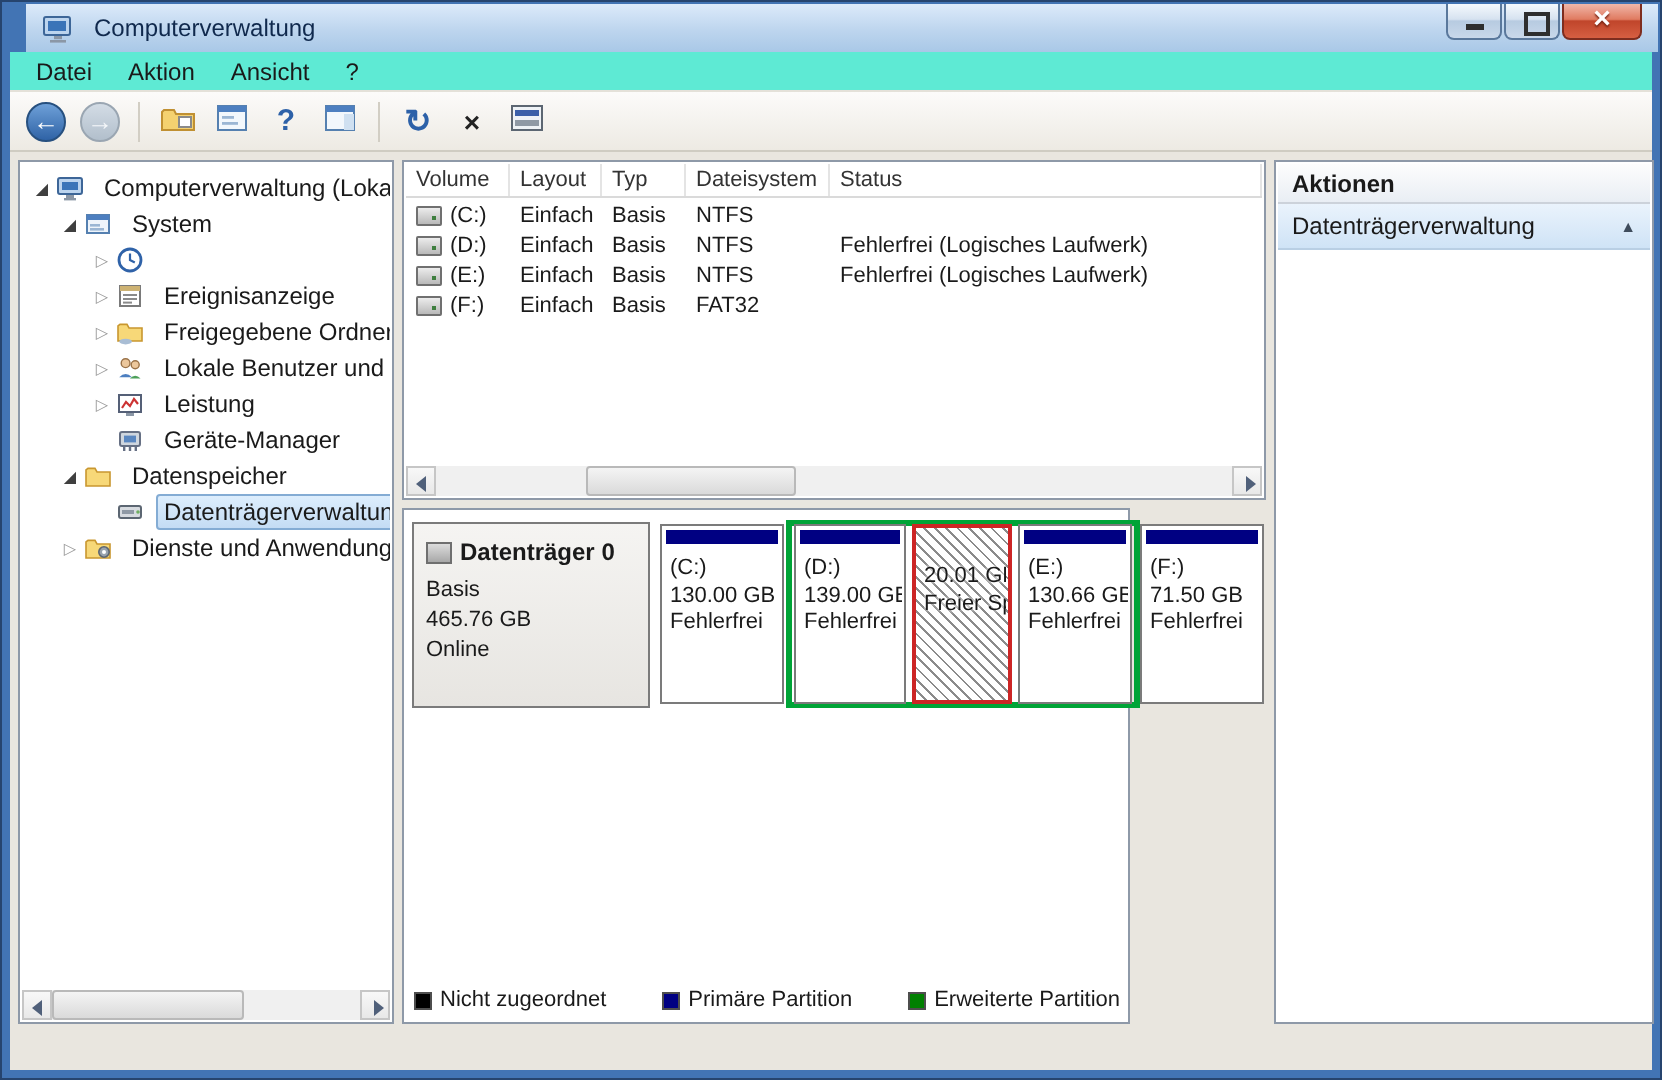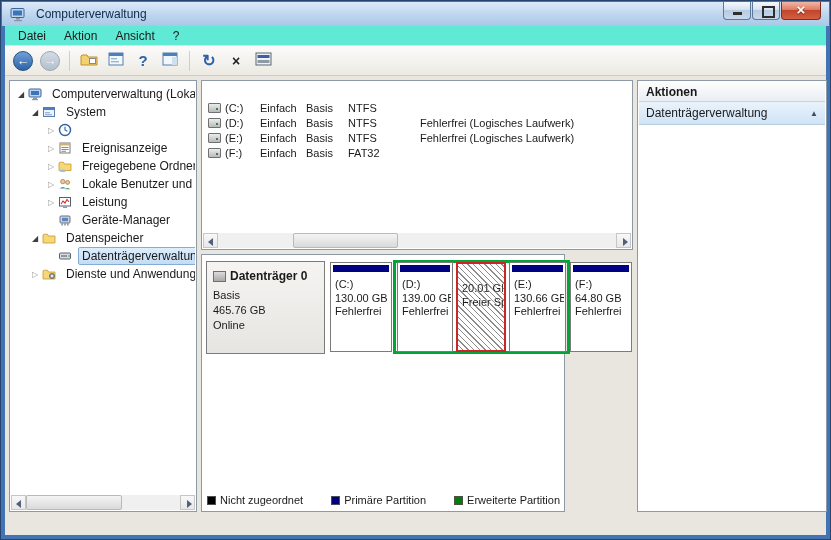--- a/index.html
+++ b/index.html
@@ -1,21 +1,21 @@
 <!DOCTYPE html>
 <html><head>
 <meta charset="utf-8">
 <style>
   * { margin:0; padding:0; box-sizing:border-box; }
   html,body { width:831px; height:540px; }
   body { font-family:"Liberation Sans", sans-serif; font-size:12px; color:#1a1a1a; position:relative; background:#fff; }
 
   
   #win { position:absolute; inset:0; background:#4274b4; border:1px solid #26446e; }
-  .titlebar { position:absolute; left:1px; right:1px; top:1px; height:24px;
+  .titlebar { position:absolute; left:12px; right:1px; top:1px; height:24px;
     background:linear-gradient(#dceafa,#bdd5ee 55%,#a9c8e7);
     display:flex; align-items:center; padding-left:7px; }
   .title { margin-left:6px; color:#10294d; font-size:12px; white-space:nowrap; }
   .winbtns { position:absolute; right:8px; top:0; display:flex; }
   .wbtn { width:28px; height:18px; margin-left:1px; border:1px solid #5a789c; border-top:none;
     border-radius:0 0 4px 4px; background:linear-gradient(#f5f9fd,#d6e2f0 45%,#b7cbe1 50%,#c9d8ea);
     position:relative; }
   .wbtn.min::after { content:""; position:absolute; left:9px; bottom:4px; width:9px; height:3px; background:#2e2e2e; }
   .wbtn.max::after { content:""; position:absolute; left:9px; top:4px; width:9px; height:8px; border:2px solid #2e2e2e; }
   .wbtn.close { width:40px; border-color:#7e2d1f;
@@ -317,20 +317,27 @@
 
       </div>
       <div class="hsb">
         <div class="sbtn l"></div>
         <div class="sthumb" style="left:15px;width:96px;"></div>
         <div class="sbtn r"></div>
       </div>
     </div>
 
     <div class="panel volume-panel">
+      <div class="vhead">
+        <span class="hc c0">Volume</span>
+        <span class="hc c1">Layout</span>
+        <span class="hc c2">Typ</span>
+        <span class="hc c3">Dateisystem</span>
+        <span class="hc c4">Status</span>
+      </div>
       <div class="vrows">
         <div class="vrow">
           <span class="vc c0">
               <span class="drvicon"></span>
               <span>(C:)</span>
             </span>
           <span class="vc c1">Einfach</span>
           <span class="vc c2">Basis</span>
           <span class="vc c3">NTFS</span>
         </div>
@@ -418,21 +425,21 @@
               <div>(E:)</div>
               <div>130.66 GB</div>
               <div>Fehlerfrei</div>
             </div>
           </div>
 
           <div class="pblock p-f">
             <div class="pstrip" style="background: rgb(0, 0, 130);"></div>
             <div class="ptext">
               <div>(F:)</div>
-              <div>64.80 GB</div>
+              <div>71.50 GB</div>
               <div>Fehlerfrei</div>
             </div>
           </div>
         </div>
       </div>
 
       <div class="legend">
         <span class="litem">
           <span class="lsq" style="background: rgb(0, 0, 0);"></span>
           <span>Nicht zugeordnet</span>

